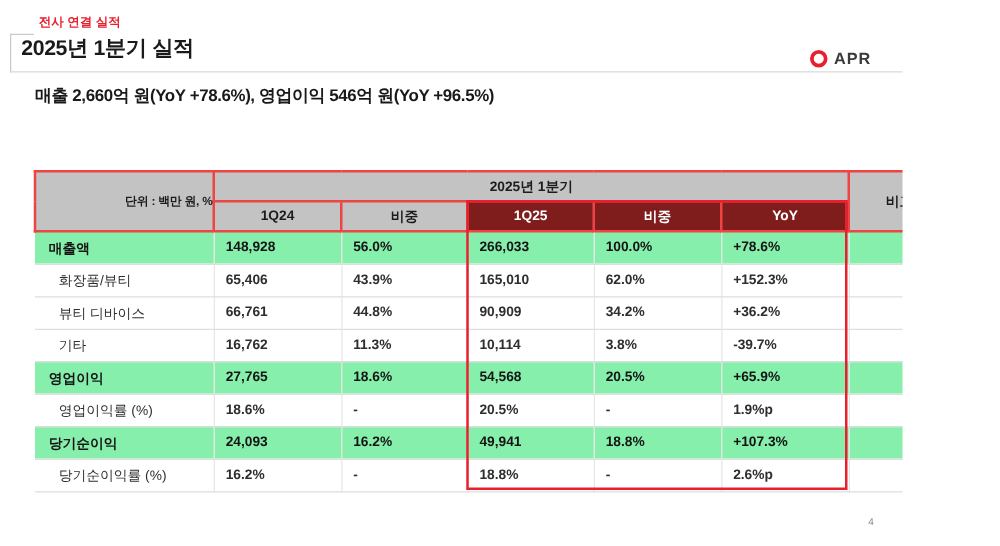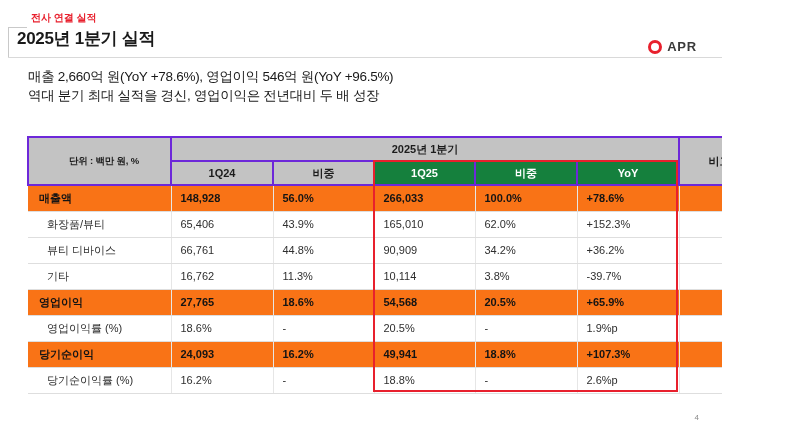--- a/index.html
+++ b/index.html
@@ -13,32 +13,32 @@
   .bracket-h { position:absolute; left:8px; top:27px; width:19px; height:1px; background:#c9c9c9; }
   .bracket-v { position:absolute; left:8px; top:27px; width:1px; height:31px; background:#c9c9c9; }
   .eyebrow { position:absolute; left:31px; top:11px; font-size:10px; font-weight:700; color:#e8202d; letter-spacing:0; }
   .page-title { position:absolute; left:17px; top:27px; font-size:17px; font-weight:800; color:#1a1a1a; letter-spacing:-0.3px; }
   .title-rule { position:absolute; left:8px; top:57px; width:787px; height:1px; background:#d9d9d9; }
 
   .logo { position:absolute; top:39px; right:25px; display:flex; align-items:flex-end; gap:5px; }
   .logo-ring { width:14px; height:14px; border:3px solid #e8202d; border-radius:50%; }
   .logo-text { font-size:13px; font-weight:800; color:#3b3b3b; letter-spacing:0.8px; }
 
-  .subtitle { position:absolute; left:28px; top:67px; font-size:13.5px; font-weight:400; color:#191919; line-height:19px; letter-spacing:-0.3px; }
+  .subtitle { position:absolute; left:28px; top:67px; font-size:13.5px; font-weight:700; color:#191919; line-height:19px; letter-spacing:-0.3px; }
 
   .table-box { position:absolute; left:27px; top:136px; width:732px; }
   table { border-collapse:collapse; table-layout:fixed; width:732px; }
-  th { background:#c3c3c3; border:2px solid #6d28d9; font-size:11px; font-weight:700; color:#1c1c1c; height:24px; padding:0; text-align:center; }
-  th.unit-cell { text-align:center; padding-left:9px; font-size:9.5px; letter-spacing:-0.2px; }
-  th.red { background:#15803d; color:#ffffff;margin-left:38px; }
-  td { font-size:11px; height:26px; border-bottom:1px solid #dedede; border-right:1px solid #e6e6e6; padding:0 9px; color:#2e2e2e; background:#ffffff; }
+  th { background:#c3c3c3; border:2px solid #ef4444; font-size:11px; font-weight:700; color:#1c1c1c; height:24px; padding:0; text-align:center; }
+  th.unit-cell { text-align:right; padding-left:9px; font-size:9.5px; letter-spacing:-0.2px; }
+  th.red { background:#7f1d1d; color:#ffffff;margin-left:38px; }
+  td { font-size:11px; height:26px; border-bottom:1px solid #dedede; border-right:1px solid #e6e6e6; padding:0 9px; color:#2e2e2e; background:#ffffff;font-weight:bold; }
   td.note-cell { border-right:none; }
   td.label-cell { text-align:left; padding-left:19px; font-weight:400; }
   td.num-cell { text-align:left; }
-  tr.emph td { background:#f97316; font-weight:700; color:#141414; }
+  tr.emph td { background:#86efac; font-weight:700; color:#141414; }
   tr.emph td.label-cell { padding-left:11px; }
   .red-outline { position:absolute; left:346px; top:24px; width:305px; height:232px; border:2px solid #e8202d; pointer-events:none; }
 
   .page-number { position:absolute; right:23px; bottom:15px; font-size:8px; color:#8a8a8a; }
 </style>
 </head>
 <body>
 
 <div class="slide">
 
@@ -48,21 +48,20 @@
   <div class="page-title">2025년 1분기 실적</div>
   <div class="title-rule"></div>
 
   <div class="logo">
     <div class="logo-ring"></div>
     <div class="logo-text">APR</div>
   </div>
 
   <div class="subtitle">
     <div>매출 2,660억 원(YoY +78.6%), 영업이익 546억 원(YoY +96.5%)</div>
-    <div>역대 분기 최대 실적을 경신, 영업이익은 전년대비 두 배 성장</div>
   </div>
 
   <div class="table-box">
     <table>
       <colgroup>
         <col style="width:143px">
           <col style="width:102px">
           <col style="width:101px">
         <col style="width:101px">
           <col style="width:102px">

